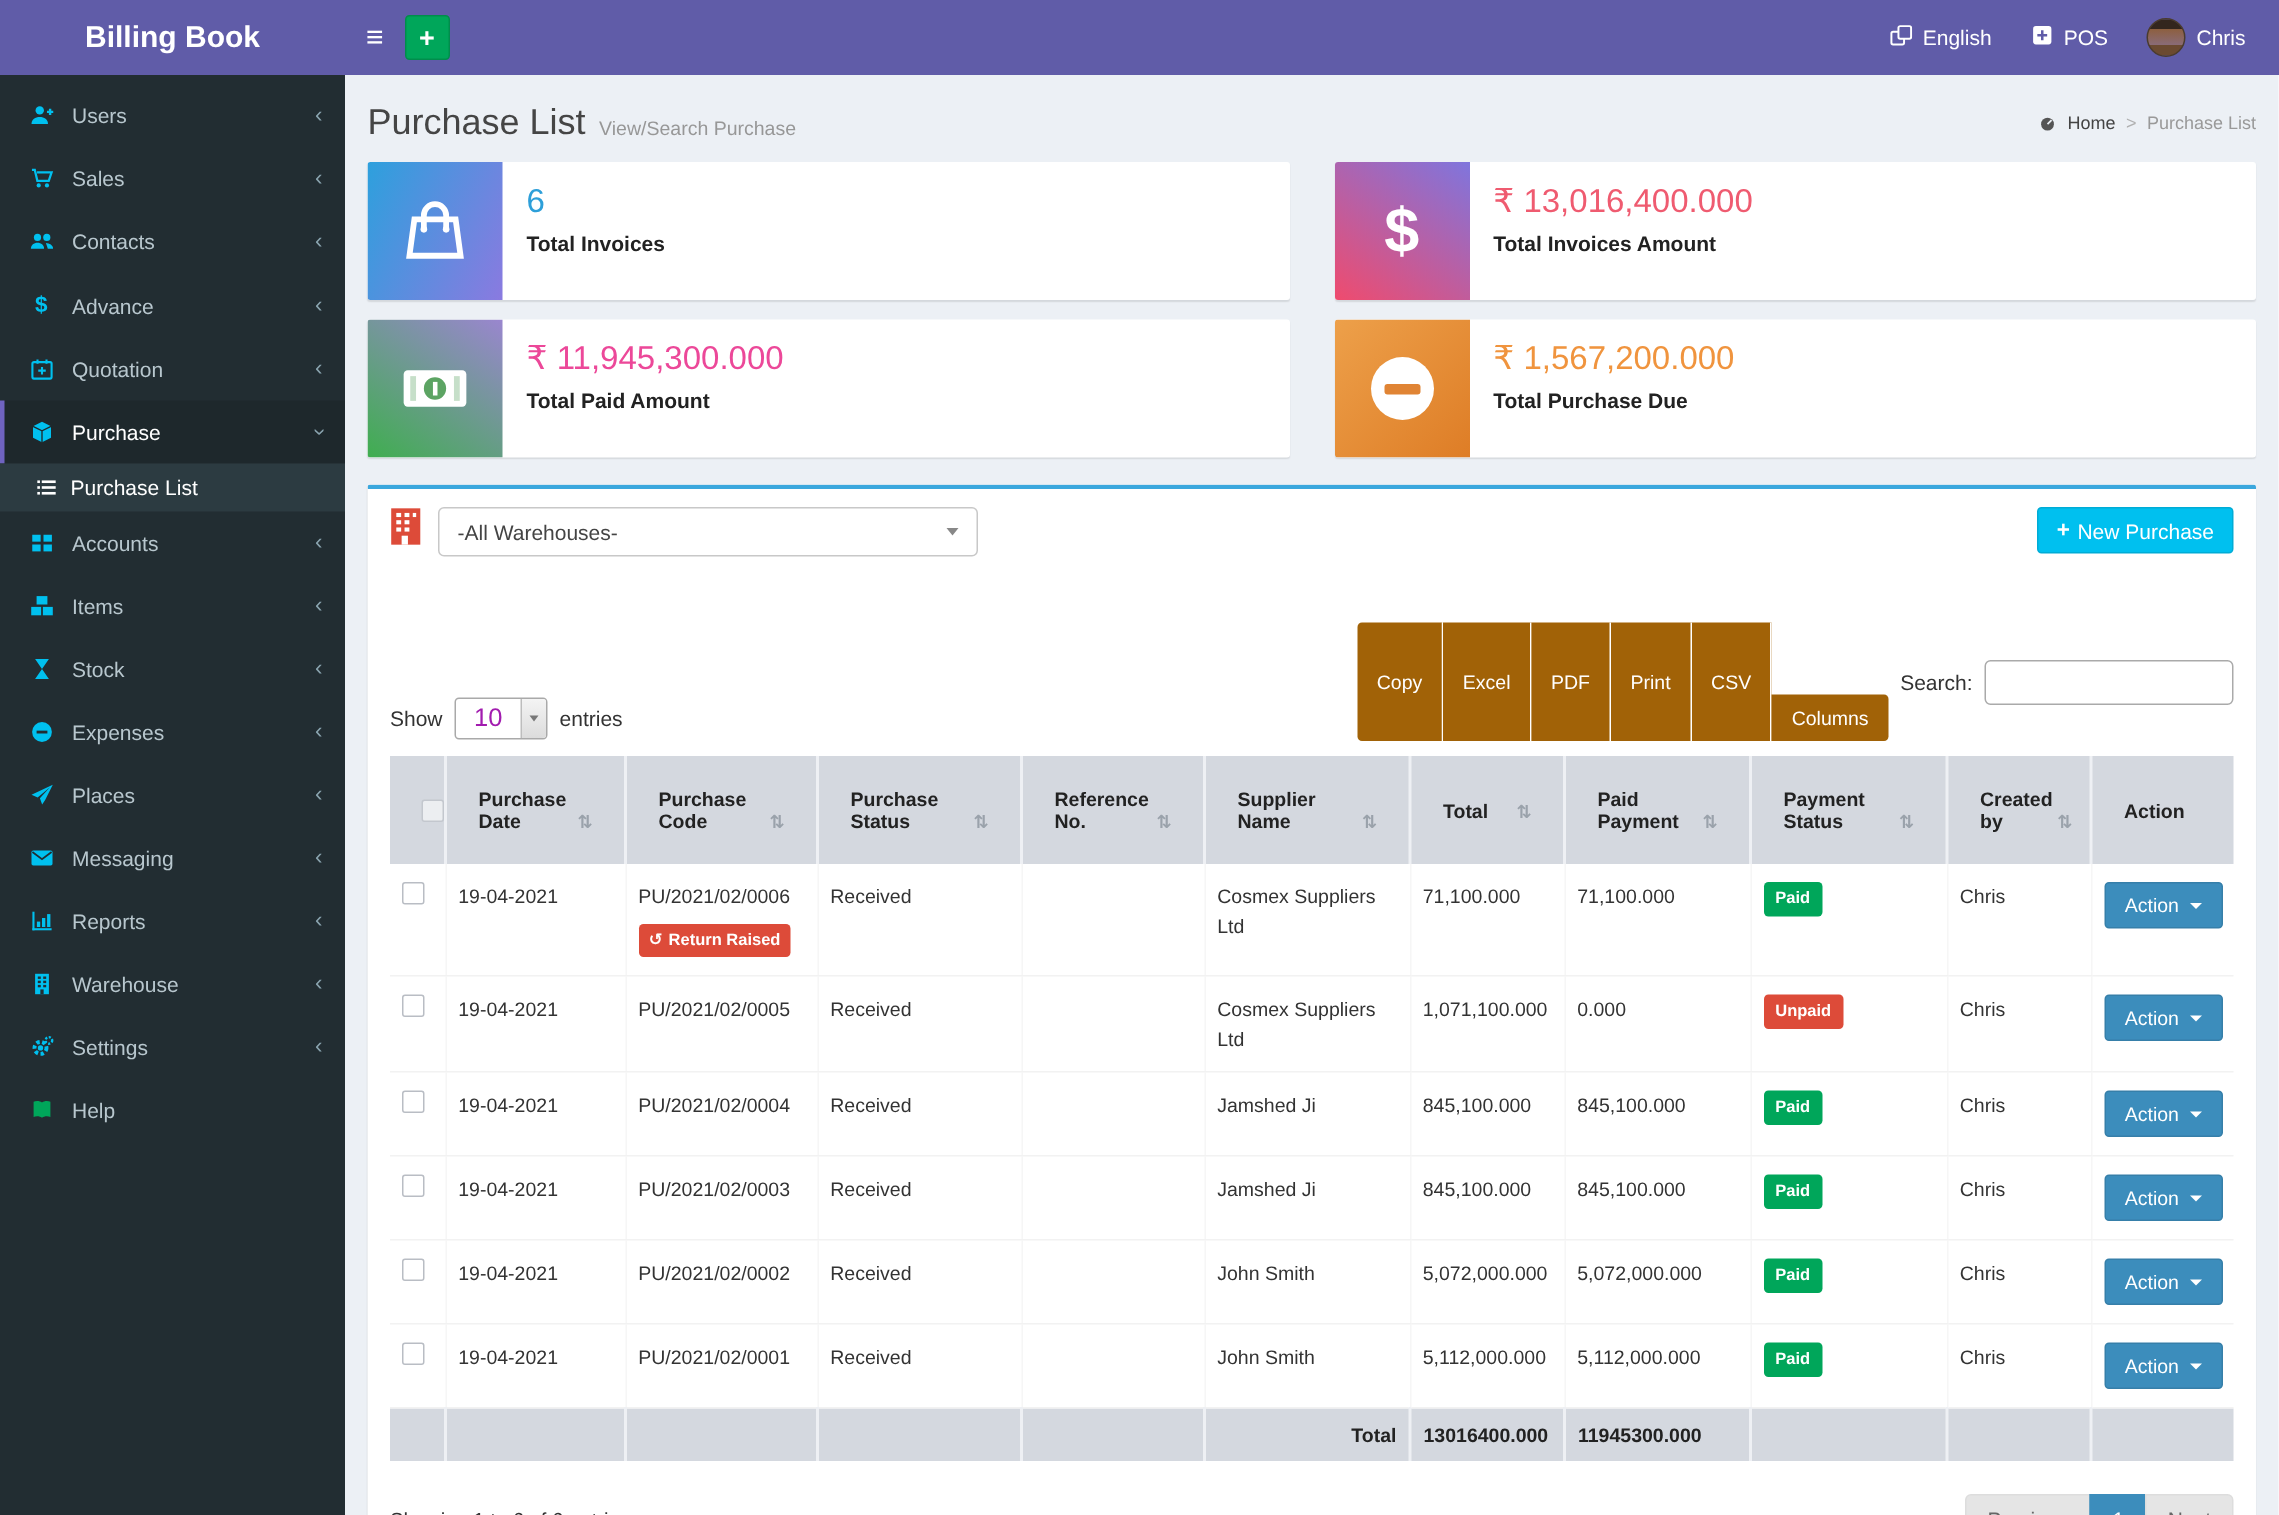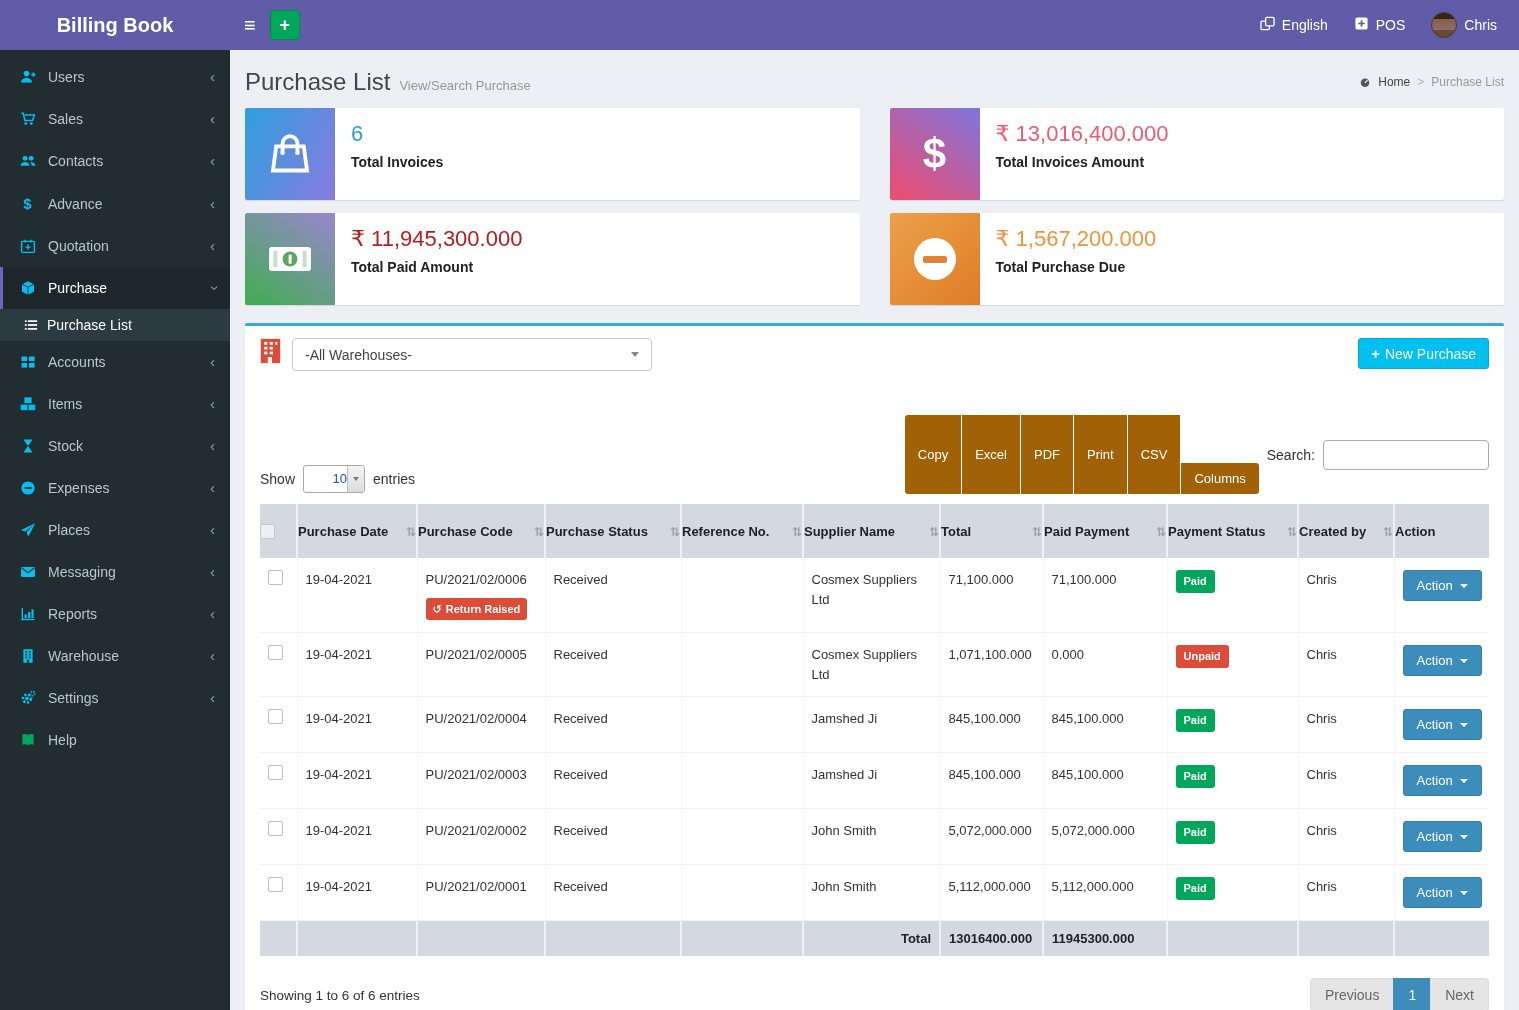--- a/index.html
+++ b/index.html
@@ -62,59 +62,59 @@
   .grad-green  { background: linear-gradient(35deg, #3fae4f, #9a86cf); }
   .grad-orange { background: linear-gradient(135deg, #eda04a, #de7d26); }
   .info-icon svg { width: 44px; height: 44px; }
   .big-dollar { font-size: 42px; font-weight: bold; }
   .minus-circ { width: 42px; height: 42px; border-radius: 50%; background: #fff; position: relative; }
   .minus-circ::after { content: ""; position: absolute; left: 9px; right: 9px; top: 18px;
     height: 7px; border-radius: 2px; background: #e08434; }
   .info-body { padding: 13px 16px; }
   .info-value { font-size: 22px; }
   .c-blue { color: #2d9fd9; } .c-pink { color: #ef5b70; }
-  .c-green { color: #b91c1c; } .c-orange { color: #f0943e; }
+  .c-green { color: #ec4899; } .c-orange { color: #f0943e; }
   .info-label { font-size: 14px; font-weight: bold; color: #222; margin-top: 7px; }
   
   .box { background: #fff; border-top: 3px solid #3aa7dd; border-radius: 2px;
     box-shadow: 0 1px 1px rgba(0,0,0,.1); margin-top: 18px; padding: 12px 15px 25px; }
   .wh-row { display: flex; align-items: flex-start; gap: 11px; }
   .wh-icon svg { width: 21px; height: 26px; fill: #dd4b39; }
   .select-box { width: 360px; height: 33px; border: 1px solid #c8c8c8; border-radius: 4px;
     background: #fff; display: flex; align-items: center; padding: 0 12px;
     color: #444; font-size: 14px; cursor: pointer; }
   .select-box .caret { margin-left: auto; width: 0; height: 0; border-left: 4px solid transparent;
     border-right: 4px solid transparent; border-top: 5px solid #888; }
   .new-purchase { margin-left: auto; background: #00c0ef; border: 1px solid #00acd6;
     color: #fff; padding: 6px 12px; border-radius: 3px; font-size: 14px;
     display: flex; align-items: center; gap: 5px; cursor: pointer; }
   .new-purchase .plus { font-weight: bold; font-size: 15px; }
   
   .controls { display: flex; align-items: center; margin-top: 44px; }
   .show-grp { display: flex; align-items: center; gap: 8px; font-size: 14px; color: #333; margin-top: 48px; }
   .sel-sm { display: flex; width: 62px; height: 28px; border: 1px solid #a9a9a9;
     border-radius: 3px; background: #fff; overflow: hidden; cursor: pointer; }
-  .sel-sm .val { flex: 1; text-align: right; line-height: 26px; font-size: 13px; color: #1d4ed8; }
+  .sel-sm .val { flex: 1; text-align: center; line-height: 26px; font-size: 17px; color: #a21caf; }
   .sel-sm .arr { width: 17px; background: linear-gradient(#f4f4f4, #dcdcdc);
     border-left: 1px solid #bdbdbd; display: flex; align-items: center; justify-content: center; }
   .sel-sm .arr::after { content: ""; width: 0; height: 0; border-left: 3.5px solid transparent;
     border-right: 3.5px solid transparent; border-top: 4px solid #777; }
   .ctrl-right { margin-left: auto; display: flex; align-items: center; gap: 8px; }
   .btn-grp { display: flex; }
   .exp-btn { background: #a16207; color: #fff; border: none; padding: 8px 13px;
     font-size: 13px; border-right: 1px solid #fff; cursor: pointer;
     font-family: inherit; }
   .exp-btn:first-child { border-radius: 3px 0 0 3px; }
   .exp-btn:last-child { border-radius: 0 3px 3px 0; border-right: none; margin-top: 48px; }
   .search-lbl { font-size: 14px; color: #333; }
   .search-inp { width: 166px; height: 30px; border: 1px solid #aaa; border-radius: 4px;
     padding: 0 8px; font-family: inherit; font-size: 13px; }
   
   table { width: 100%; border-collapse: collapse; table-layout: fixed; margin-top: 10px; }
-  thead th { background: #d4d8df; padding: 0; font-size: 13px; color: #222;
+  thead th { background: #d4d8df; padding: 21px; font-size: 13px; color: #222;
     text-align: left; vertical-align: middle; border-right: 2px solid #eef0f4; height: 54px; }
   thead th:last-child { border-right: none; }
   .th-flex { display: flex; justify-content: space-between; align-items: flex-end; gap: 3px; }
   .sort { color: #9aa2ab; font-size: 12px; flex: none; }
   tbody td { padding: 12px 8px; border-bottom: 1px solid #f2f2f2; border-right: 1px solid #f6f6f6;
     font-size: 13px; color: #333; vertical-align: top; height: 50px; line-height: 1.5; }
   tbody td:last-child { border-right: none; }
   .cb { width: 15px; height: 15px; border: 1px solid #b9bdc4; border-radius: 2px;
     background: #fff; cursor: pointer; }
   thead .cb { background: #eceef1; border-color: #c3c7ce; }

